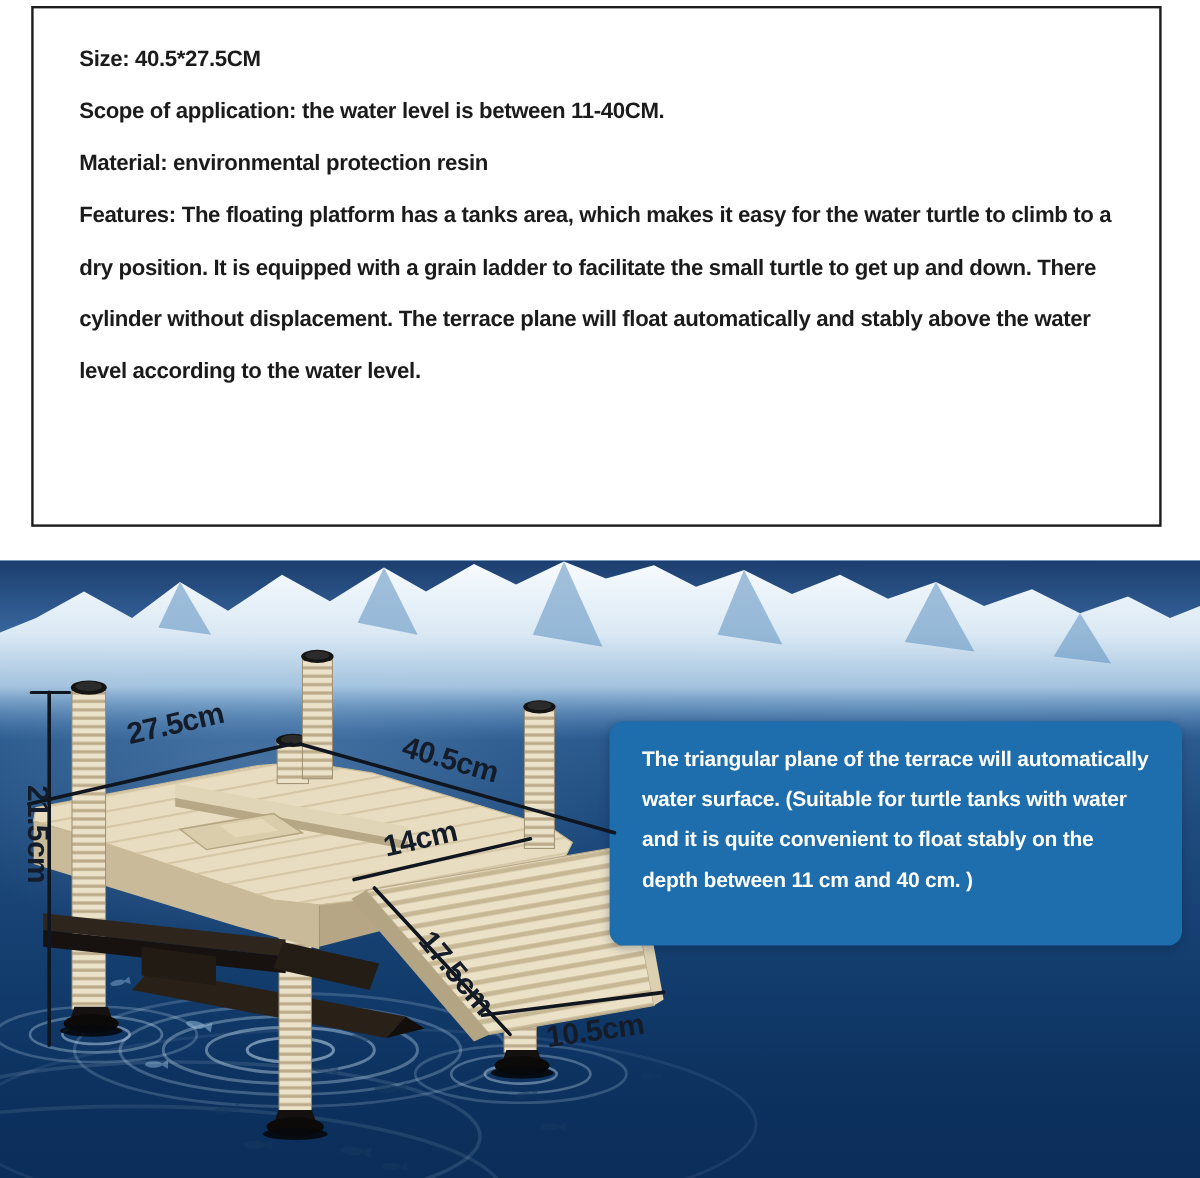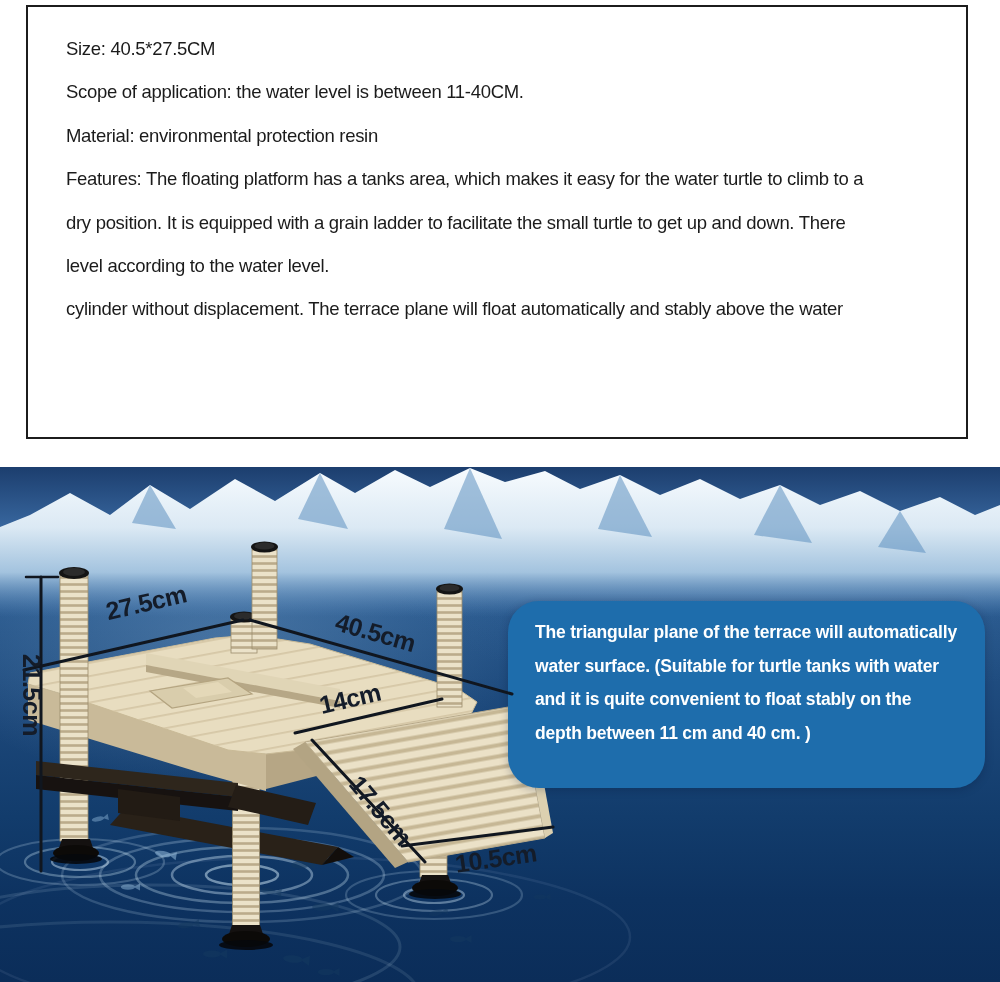--- a/index.html
+++ b/index.html
@@ -5,55 +5,55 @@
 <style>
   html,body{margin:0;padding:0;background:#ffffff;}
   .page{position:relative;width:1000px;height:982px;background:#ffffff;overflow:hidden;
         font-family:"Liberation Sans",sans-serif;}
 
   
   .top-panel{position:absolute;left:26px;top:5px;width:942px;height:434px;
              border:2px solid #1c1c1c;background:#ffffff;box-sizing:border-box;
              padding:20px 10px 0 38px;}
   .desc-line{font-size:18.5px;line-height:43.4px;color:#1b1b1b;letter-spacing:-0.3px;
-             white-space:pre;}
+             white-space:pre;font-weight:bold;}
 
   
   .scene{position:absolute;left:0;top:467px;width:1000px;height:515px;overflow:hidden;
     background:
       radial-gradient(ellipse 430px 210px at 22% 34%, rgba(150,190,225,.30), rgba(150,190,225,0) 70%),
       radial-gradient(ellipse 600px 240px at 78% 14%, rgba(90,140,190,.28), rgba(90,140,190,0) 70%),
       linear-gradient(180deg,#3c6fa4 0%,#2e6098 18%,#245387 32%,#1b4678 50%,#123c6c 68%,#0d3260 84%,#0b2d59 100%);}
   .scene svg{position:absolute;left:0;top:0;}
   #product-svg{z-index:1;}
   #dims-svg{z-index:3;pointer-events:none;}
   svg text{font-family:"Liberation Sans",sans-serif;}
 
   .dim-label{font-size:25px;font-weight:600;fill:#141c29;letter-spacing:-0.5px;}
 
   
   .info-box{position:absolute;left:508px;top:134px;width:477px;height:187px;z-index:2;
-            background:#1e6dac;border-radius:31px;box-sizing:border-box;
+            background:#1e6dac;border-radius:12px;box-sizing:border-box;
             padding:15px 10px 0 27px;box-shadow:0 2px 8px rgba(0,20,50,.25);}
   .info-line{font-size:17.5px;font-weight:bold;color:#ffffff;line-height:33.6px;
              letter-spacing:-0.2px;white-space:pre;}
 </style>
 </head>
 <body>
 
 <div class="page">
 
   <div class="top-panel">
     <div class="desc-line">Size: 40.5*27.5CM</div>
     <div class="desc-line">Scope of application: the water level is between 11-40CM.</div>
     <div class="desc-line">Material: environmental protection resin</div>
     <div class="desc-line">Features: The floating platform has a tanks area, which makes it easy for the water turtle to climb to a</div>
     <div class="desc-line">dry position. It is equipped with a grain ladder to facilitate the small turtle to get up and down. There</div>
+    <div class="desc-line">cylinder without displacement. The terrace plane will float automatically and stably above the water</div>
     <div class="desc-line">level according to the water level.</div>
-    <div class="desc-line">cylinder without displacement. The terrace plane will float automatically and stably above the water</div>
   </div>
 
   <div class="scene">
 
     <svg id="product-svg" width="1000" height="515" viewBox="0 0 1000 515">
       <defs>
         <linearGradient id="skyg" x1="0" y1="0" x2="0" y2="1">
           <stop offset="0" stop-color="#1c3e6e"></stop>
             <stop offset="1" stop-color="#3c6da6"></stop>
         </linearGradient>

